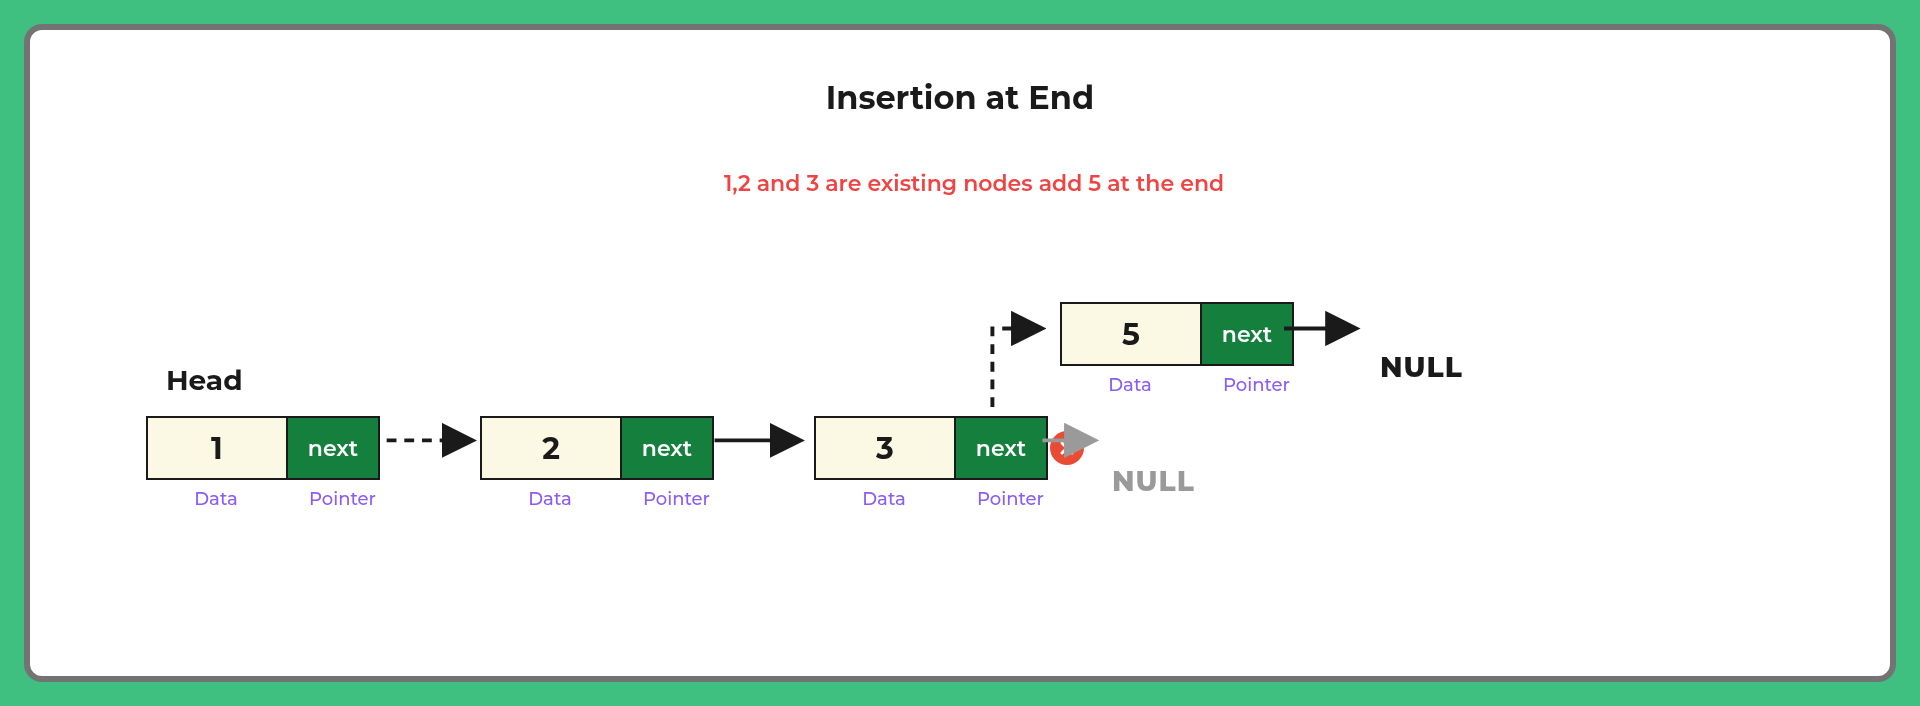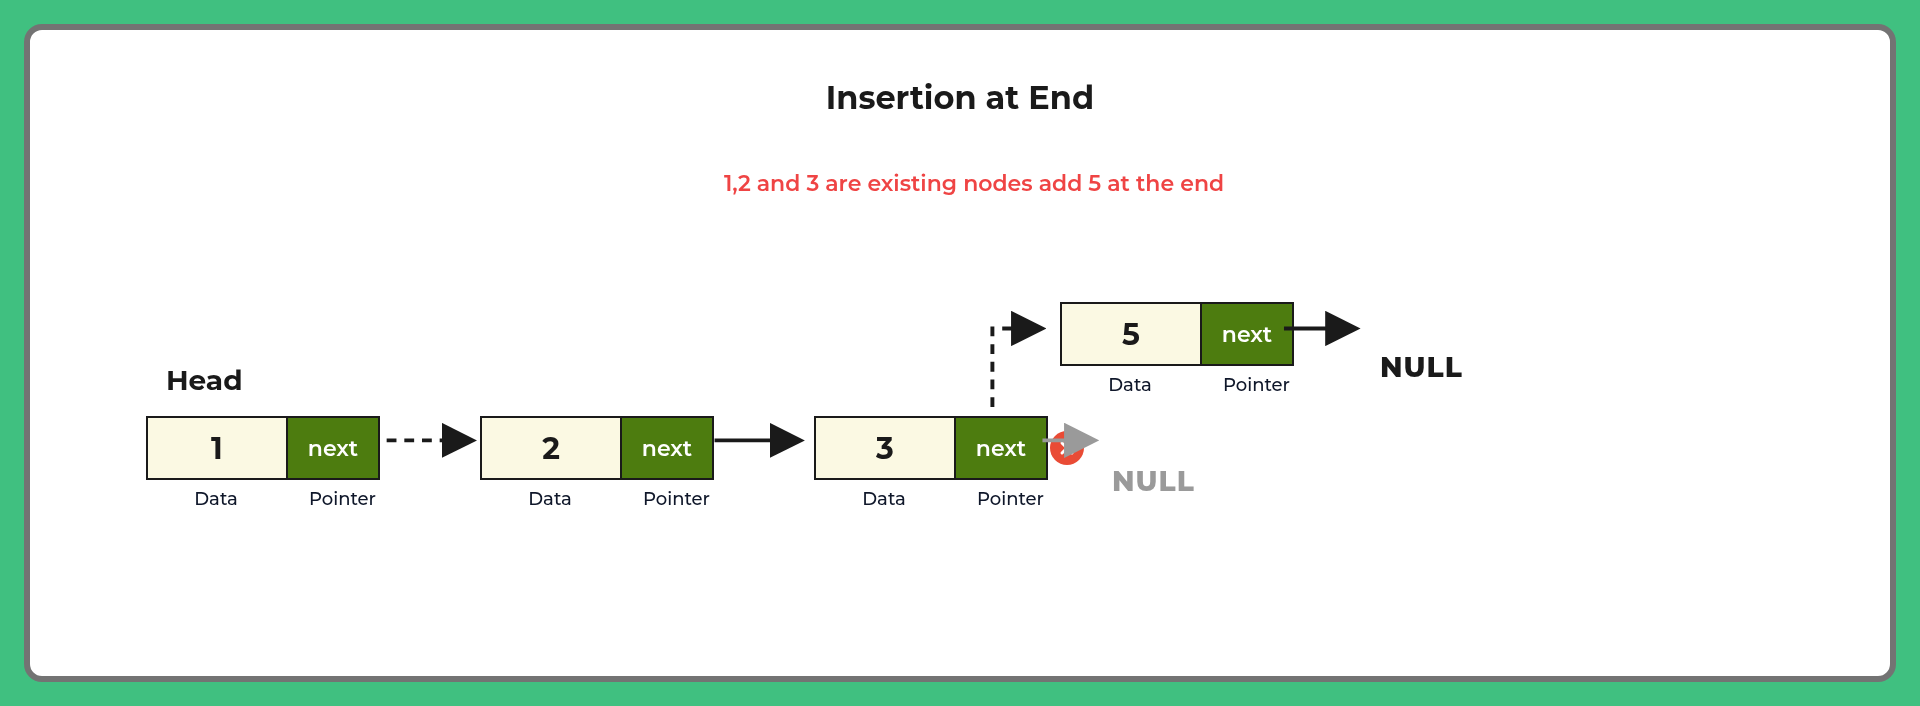--- a/index.html
+++ b/index.html
@@ -57,34 +57,34 @@
     display: flex;
     align-items: center;
     justify-content: center;
     font-size: 30px;
     font-weight: 700;
     color: #1a1a1a;
     border-right: 2px solid #1a1a1a;
   }
   .node .ptr-cell {
     width: 90px;
-    background: #4d7c0f;
+    background: #15803d;
     display: flex;
     align-items: center;
     justify-content: center;
     font-size: 22px;
     font-weight: 600;
     color: #ffffff;
   }
   .sub-labels {
     position: absolute;
     display: flex;
     font-size: 18px;
     font-weight: 500;
-    color: #0f172a;
+    color: #8b5cf6;
   }
   .sub-labels .d { width: 140px; text-align: center; }
   .sub-labels .p { width: 90px; text-align: right; }
   .null-label {
     position: absolute;
     font-size: 28px;
     font-weight: 800;
     letter-spacing: 1px;
     margin-top: 32px;
   }

